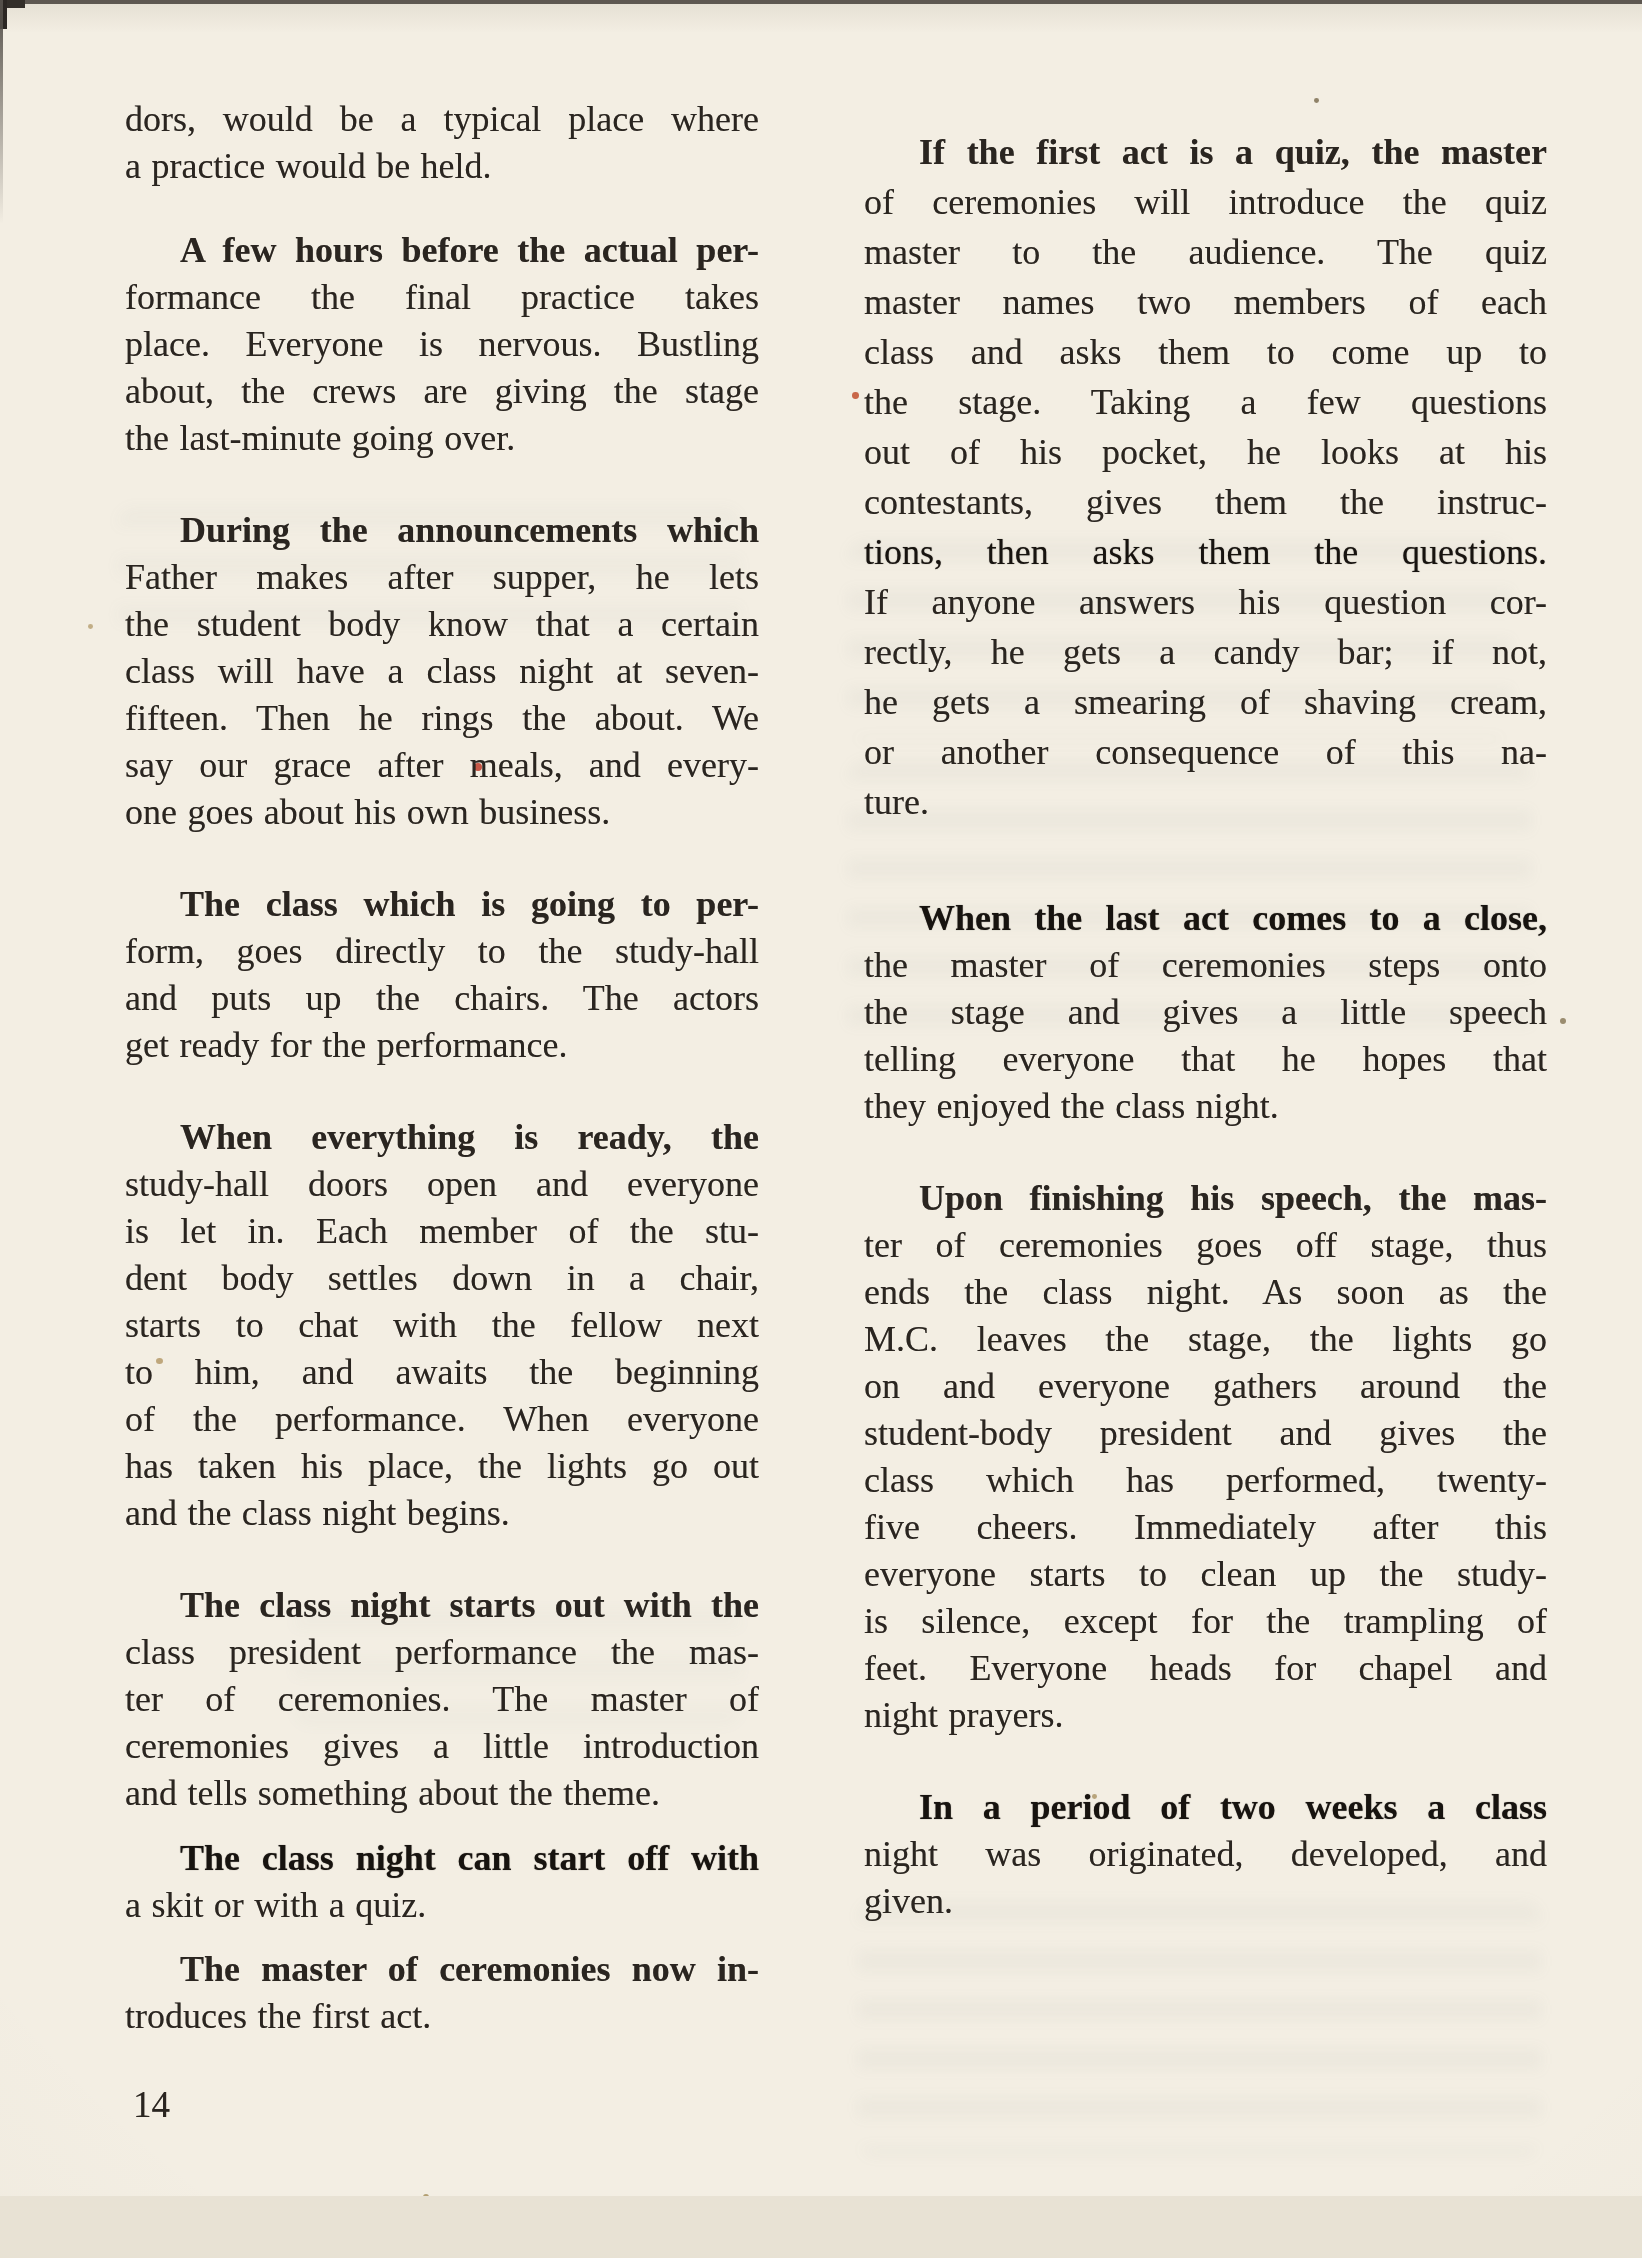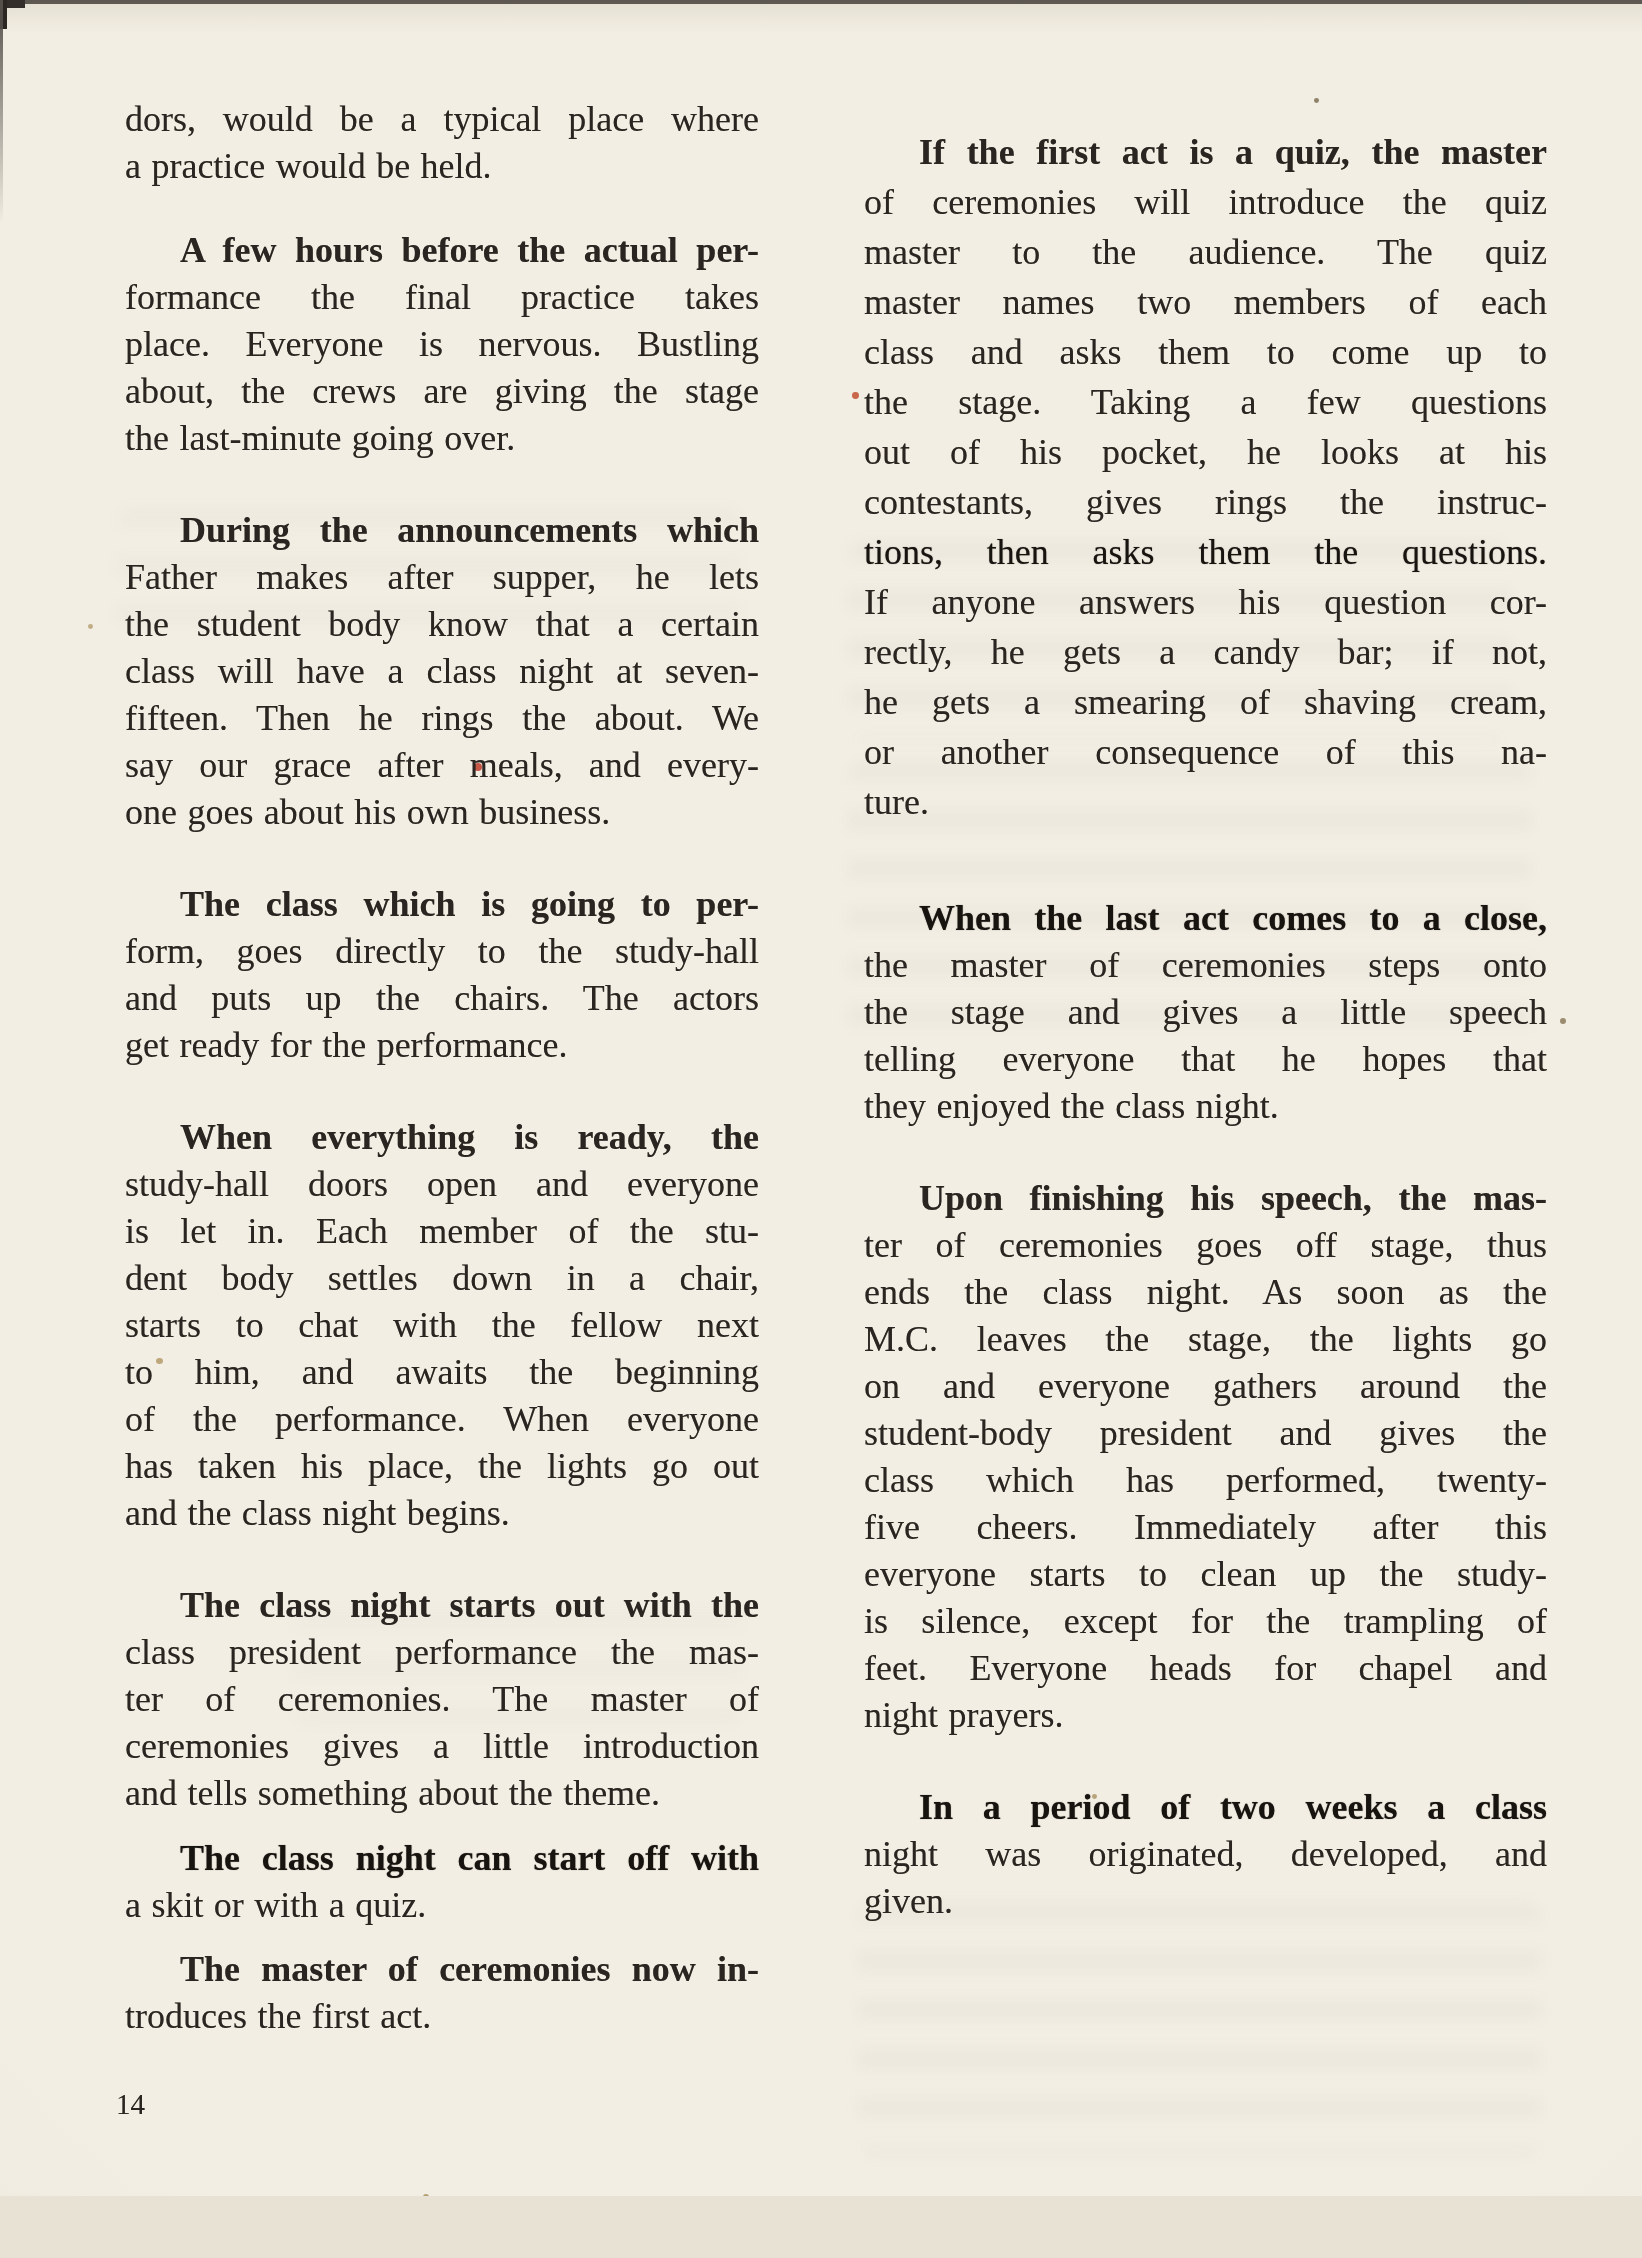--- a/index.html
+++ b/index.html
@@ -57,22 +57,22 @@
   .line.indent { text-indent:55px;font-weight:bold; }
   .line.dark   { color:#17130f; text-shadow:0 0 1px rgba(23,19,15,0.55); }
 
   .para.gap-none { margin-top:0; }
   .para.gap-s  { margin-top:17.6px; }
   .para.gap-m  { margin-top:37px; }
   .para.gap-l  { margin-top:45px; }
   .para.gap-xl { margin-top:68px; }
 
   .page-number {
-    position:absolute; left:116px; top:2083px;
-    font-size:29px; line-height:43px;
+    position:absolute; left:133px; top:2083px;
+    font-size:37px; line-height:43px;
     text-shadow:0 0 0.5px rgba(42,37,32,0.40);
   }
 </style>
 </head>
 <body>
 
 <div class="page" style="--paper: #f3eee3; --ink: #2a2520;">
 
   <div class="edge-top"></div>
   <div class="edge-top-left"></div>
@@ -152,21 +152,21 @@
     </div>
   <div class="col col-right" id="col-right">
       <div class="para gap-none">
         <div class="line indent">If the first act is a quiz, the master</div>
         <div class="line">of ceremonies will introduce the quiz</div>
         <div class="line">master to the audience. The quiz</div>
         <div class="line">master names two members of each</div>
         <div class="line">class and asks them to come up to</div>
         <div class="line">the stage. Taking a few questions</div>
         <div class="line">out of his pocket, he looks at his</div>
-        <div class="line">contestants, gives rings the instruc-</div>
+        <div class="line">contestants, gives them the instruc-</div>
         <div class="line dark">tions, then asks them the questions.</div>
         <div class="line">If anyone answers his question cor-</div>
         <div class="line">rectly, he gets a candy bar; if not,</div>
         <div class="line">he gets a smearing of shaving cream,</div>
         <div class="line">or another consequence of this na-</div>
         <div class="line last">ture.</div>
       </div>
       <div class="para gap-xl">
         <div class="line indent dark">When the last act comes to a close,</div>
         <div class="line">the master of ceremonies steps onto</div>

